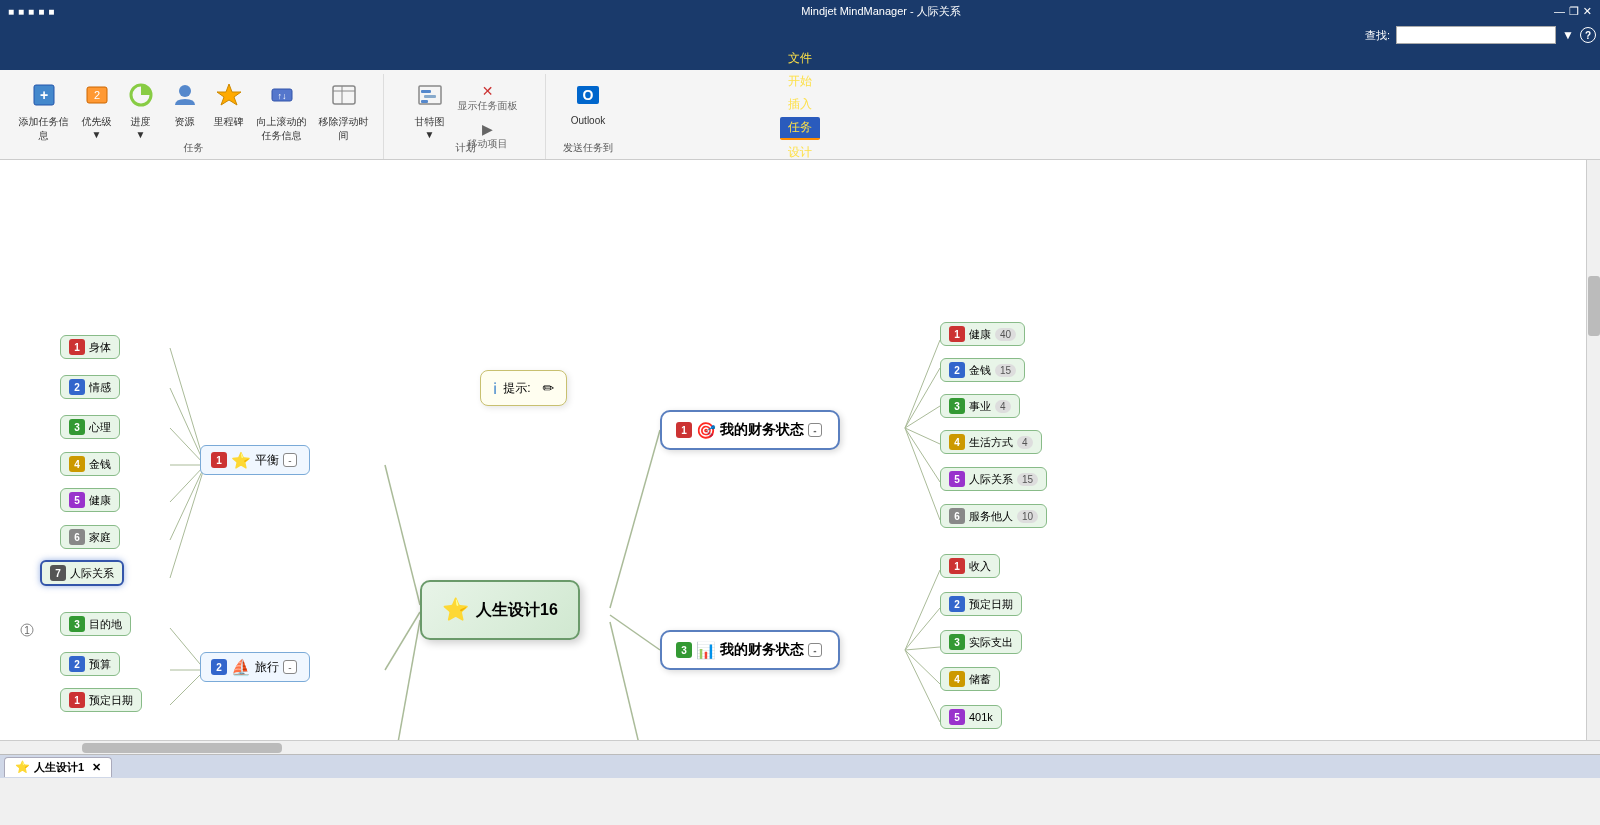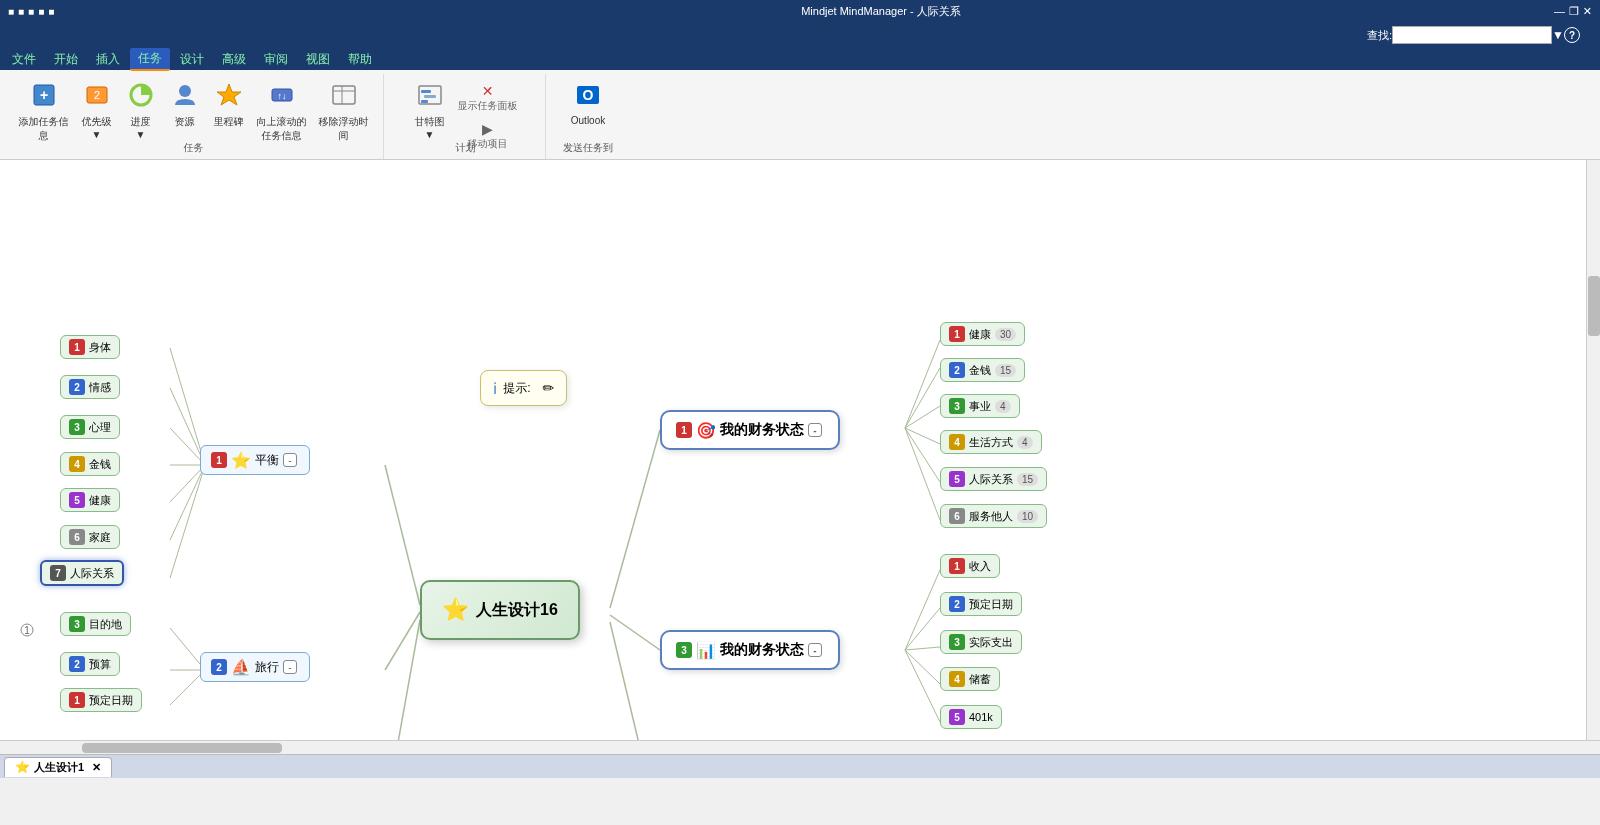--- a/index.html
+++ b/index.html
@@ -13,27 +13,28 @@
       display: flex;
       align-items: center;
       justify-content: space-between;
       padding: 0 8px;
       font-size: 11px;
     }
 
     
     #menubar {
       background: #1a3a6b;
-      color: #86efac;
+      color: #fde047;
       height: 22px;
       display: flex;
       align-items: center;
       padding: 0 4px;
       gap: 2px;
       font-size: 12px;
+      flex-direction: column;
     }
     #menubar span { padding: 2px 8px; cursor: pointer; border-radius: 2px; }
     #menubar .active-tab { background: #2a5bbd; border-bottom: 2px solid #ff8c00; }
 
     
     #ribbon {
       background: #f5f5f5;
       border-bottom: 1px solid #ccc;
       display: flex;
       align-items: stretch;
@@ -93,21 +94,22 @@
       border: 1px solid transparent;
     }
     .ribbon-btn-small .icon { font-size: 16px; }
 
     
     #searchbar {
       background: #1a3a6b;
       display: flex;
       align-items: center;
       justify-content: flex-end;
-      padding: 2px 20px;
+      padding: 2px 4px;
+      gap: 6px;
       height: 26px;
     }
     #searchbar label { color: white; font-size: 11px; }
     #searchbar input { width: 160px; height: 18px; font-size: 11px; border: 1px solid #aaa; padding: 0 3px; }
 
     
     #canvas-area {
       background: white;
       position: relative;
       overflow: hidden;
@@ -575,21 +577,21 @@
   <div class="mm-node mm-node-main" style="left:660px; top:250px; min-width:180px;">
     <span class="badge badge-1">1</span>
     <span class="icon-img">🎯</span>
     <span>我的财务状态</span>
     <span class="expand-icon">-</span>
   </div>
 
   <div class="mm-node mm-node-leaf" style="left:940px; top:162px;">
     <span class="badge badge-1">1</span>
     <span>健康</span>
-    <span class="num-badge">30</span>
+    <span class="num-badge">40</span>
   </div>
   <div class="mm-node mm-node-leaf" style="left:940px; top:198px;">
     <span class="badge badge-2">2</span>
     <span>金钱</span>
     <span class="num-badge">15</span>
   </div>
   <div class="mm-node mm-node-leaf" style="left:940px; top:234px;">
     <span class="badge badge-3">3</span>
     <span>事业</span>
     <span class="num-badge">4</span>

